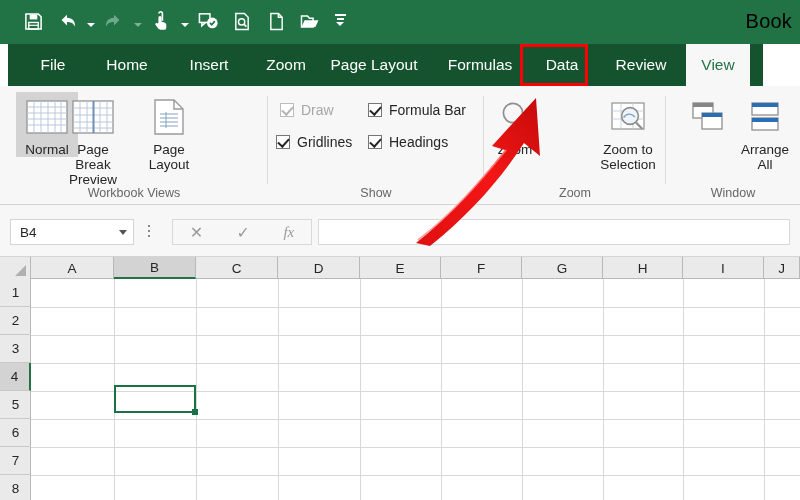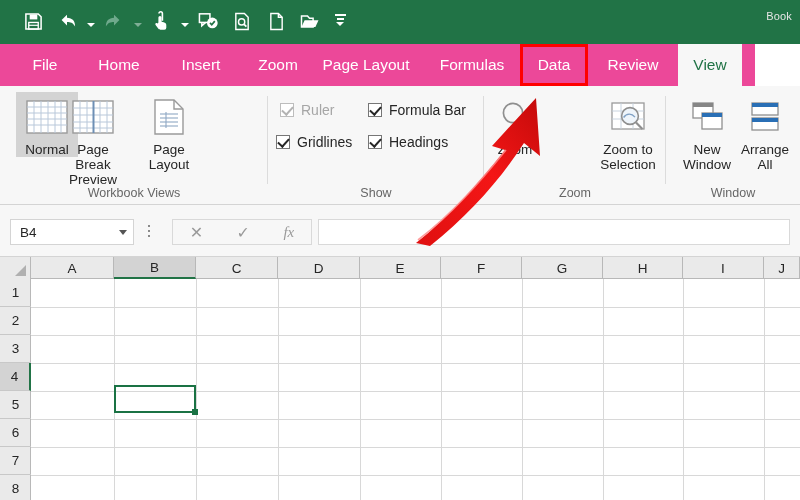--- a/index.html
+++ b/index.html
@@ -45,28 +45,28 @@
   .bar-eq div:nth-child(3) {
     width: 0; height: 0; background: none;
     border-left: 4px solid transparent;
     border-right: 4px solid transparent;
     border-top: 4px solid #ffffff;
     margin-top: 1px;
   }
 
   .doc-title {
     position: absolute; right: 8px; top: 10px;
-    color: #e5e5e5; font-size: 11px; letter-spacing: .2px;
+    color: #000000; font-size: 20px; letter-spacing: .2px;
     white-space: nowrap;
   }
 
   
   .tabstrip {
-    position: absolute; left: 0; top: 44px; width: 755px; height: 42px;
-    background: #ec4899;
+    position: absolute; left: 8px; top: 44px; width: 755px; height: 42px;
+    background: #14532d;
   }
   .tab {
     position: absolute; top: 0; height: 42px;
     display: flex; align-items: center; justify-content: center;
     color: #ffffff; font-size: 15.5px; white-space: nowrap;
     padding: 0 8px;
   }
   .tab.active { background: #f7f7f7; color: #217346; }
 
   .highlight-box {
@@ -367,21 +367,21 @@
       </div>
 
 
       <div class="group-label" style="left:0; width:268px;">Workbook Views</div>
       <div class="group-sep" style="left:267px;"></div>
     </div>
 
     <div class="group" style="left:268px; width:216px;">
       <div class="chk dis" style="left:12px; top:16px;">
         <span class="cbox on"></span>
-        <span>Ruler</span>
+        <span>Draw</span>
       </div>
       <div class="chk" style="left:100px; top:16px;">
         <span class="cbox on"></span>
         <span>Formula Bar</span>
       </div>
       <div class="chk" style="left:8px; top:48px;">
         <span class="cbox on"></span>
         <span>Gridlines</span>
       </div>
       <div class="chk" style="left:100px; top:48px;">
@@ -429,21 +429,20 @@
     <div class="group" style="left:666px; width:134px;">
       <div class="bigbtn" style="left:12px; width:58px;">
         <div class="glyph">
           <svg width="40" height="34" viewBox="0 0 40 34">
             <rect x="6" y="3" width="20" height="15" fill="#fff" stroke="#8f8f8f" stroke-width="1.3"></rect>
             <rect x="6" y="3" width="20" height="4" fill="#868686"></rect>
             <rect x="15" y="13" width="20" height="16" fill="#fff" stroke="#8f8f8f" stroke-width="1.3"></rect>
             <rect x="15" y="13" width="20" height="4" fill="#2a6fb5"></rect>
           </svg>
         </div>
-        <div class="lbl">New Window</div>
       </div>
 
       <div class="bigbtn" style="left:70px; width:58px;">
         <div class="glyph">
           <svg width="34" height="34" viewBox="0 0 34 34">
             <rect x="4" y="3" width="26" height="12" fill="#fff" stroke="#8f8f8f" stroke-width="1.3"></rect>
             <rect x="4" y="3" width="26" height="4" fill="#2a6fb5"></rect>
             <rect x="4" y="18" width="26" height="12" fill="#fff" stroke="#8f8f8f" stroke-width="1.3"></rect>
             <rect x="4" y="18" width="26" height="4" fill="#2a6fb5"></rect>
           </svg>

